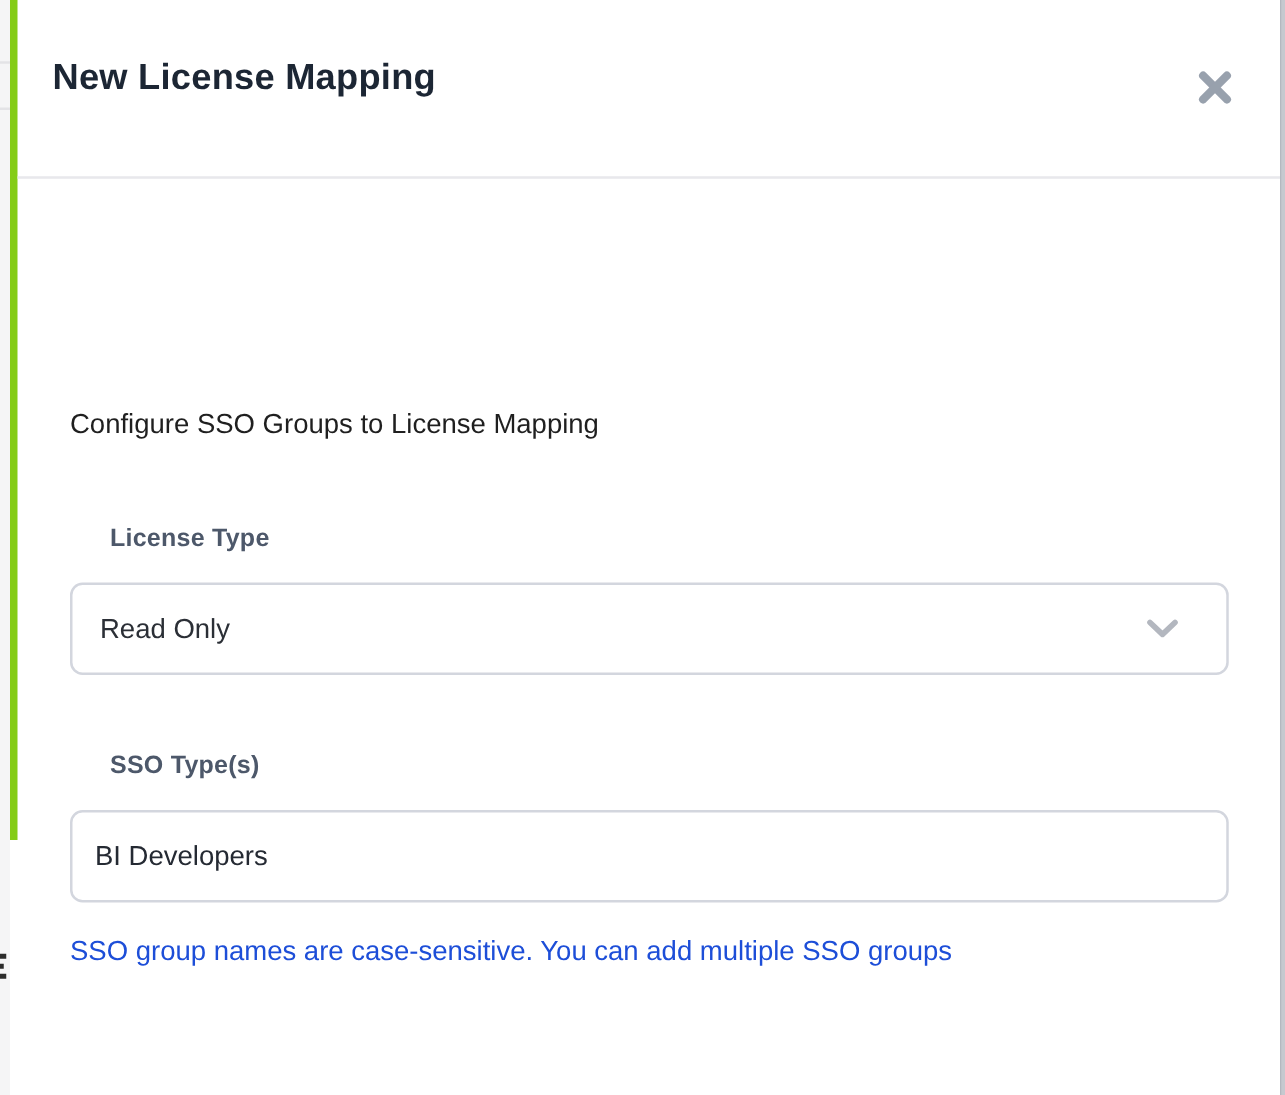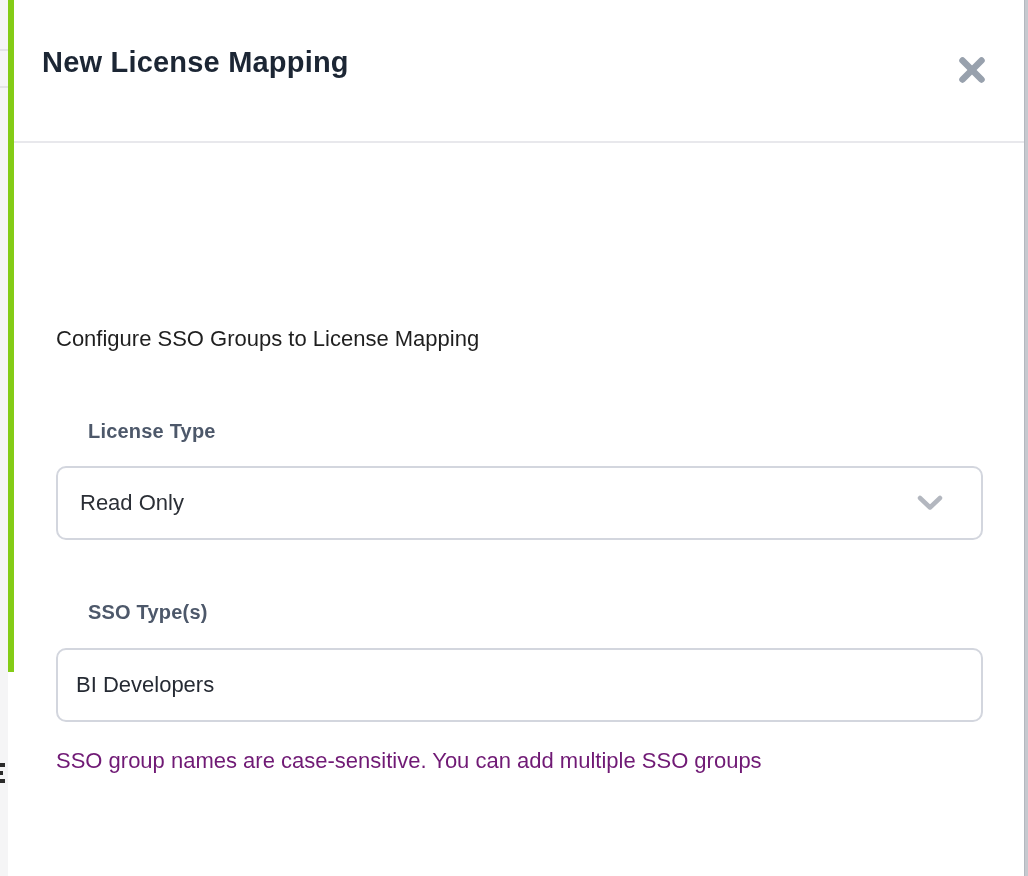--- a/index.html
+++ b/index.html
@@ -87,21 +87,21 @@
     border: 2px solid #d3d6de; border-radius: 10px;
     padding: 0 22px 0 18px;
     font-family: "Liberation Sans", "DejaVu Sans", sans-serif;
     font-size: 22px; color: #252a33;
     outline: none;
   }
 
   .helper {
     position: absolute; left: 42px; top: 598px;
     width: 900px;
-    font-size: 22px; line-height: 40px; color: #701a75;
+    font-size: 22px; line-height: 40px; color: #1d4ed8;
   }
 </style>
 </head>
 <body>
 
 <div class="page">
 
   <div class="left-strip">
     <div class="strip-line l1"></div>
     <div class="strip-line l2"></div>

